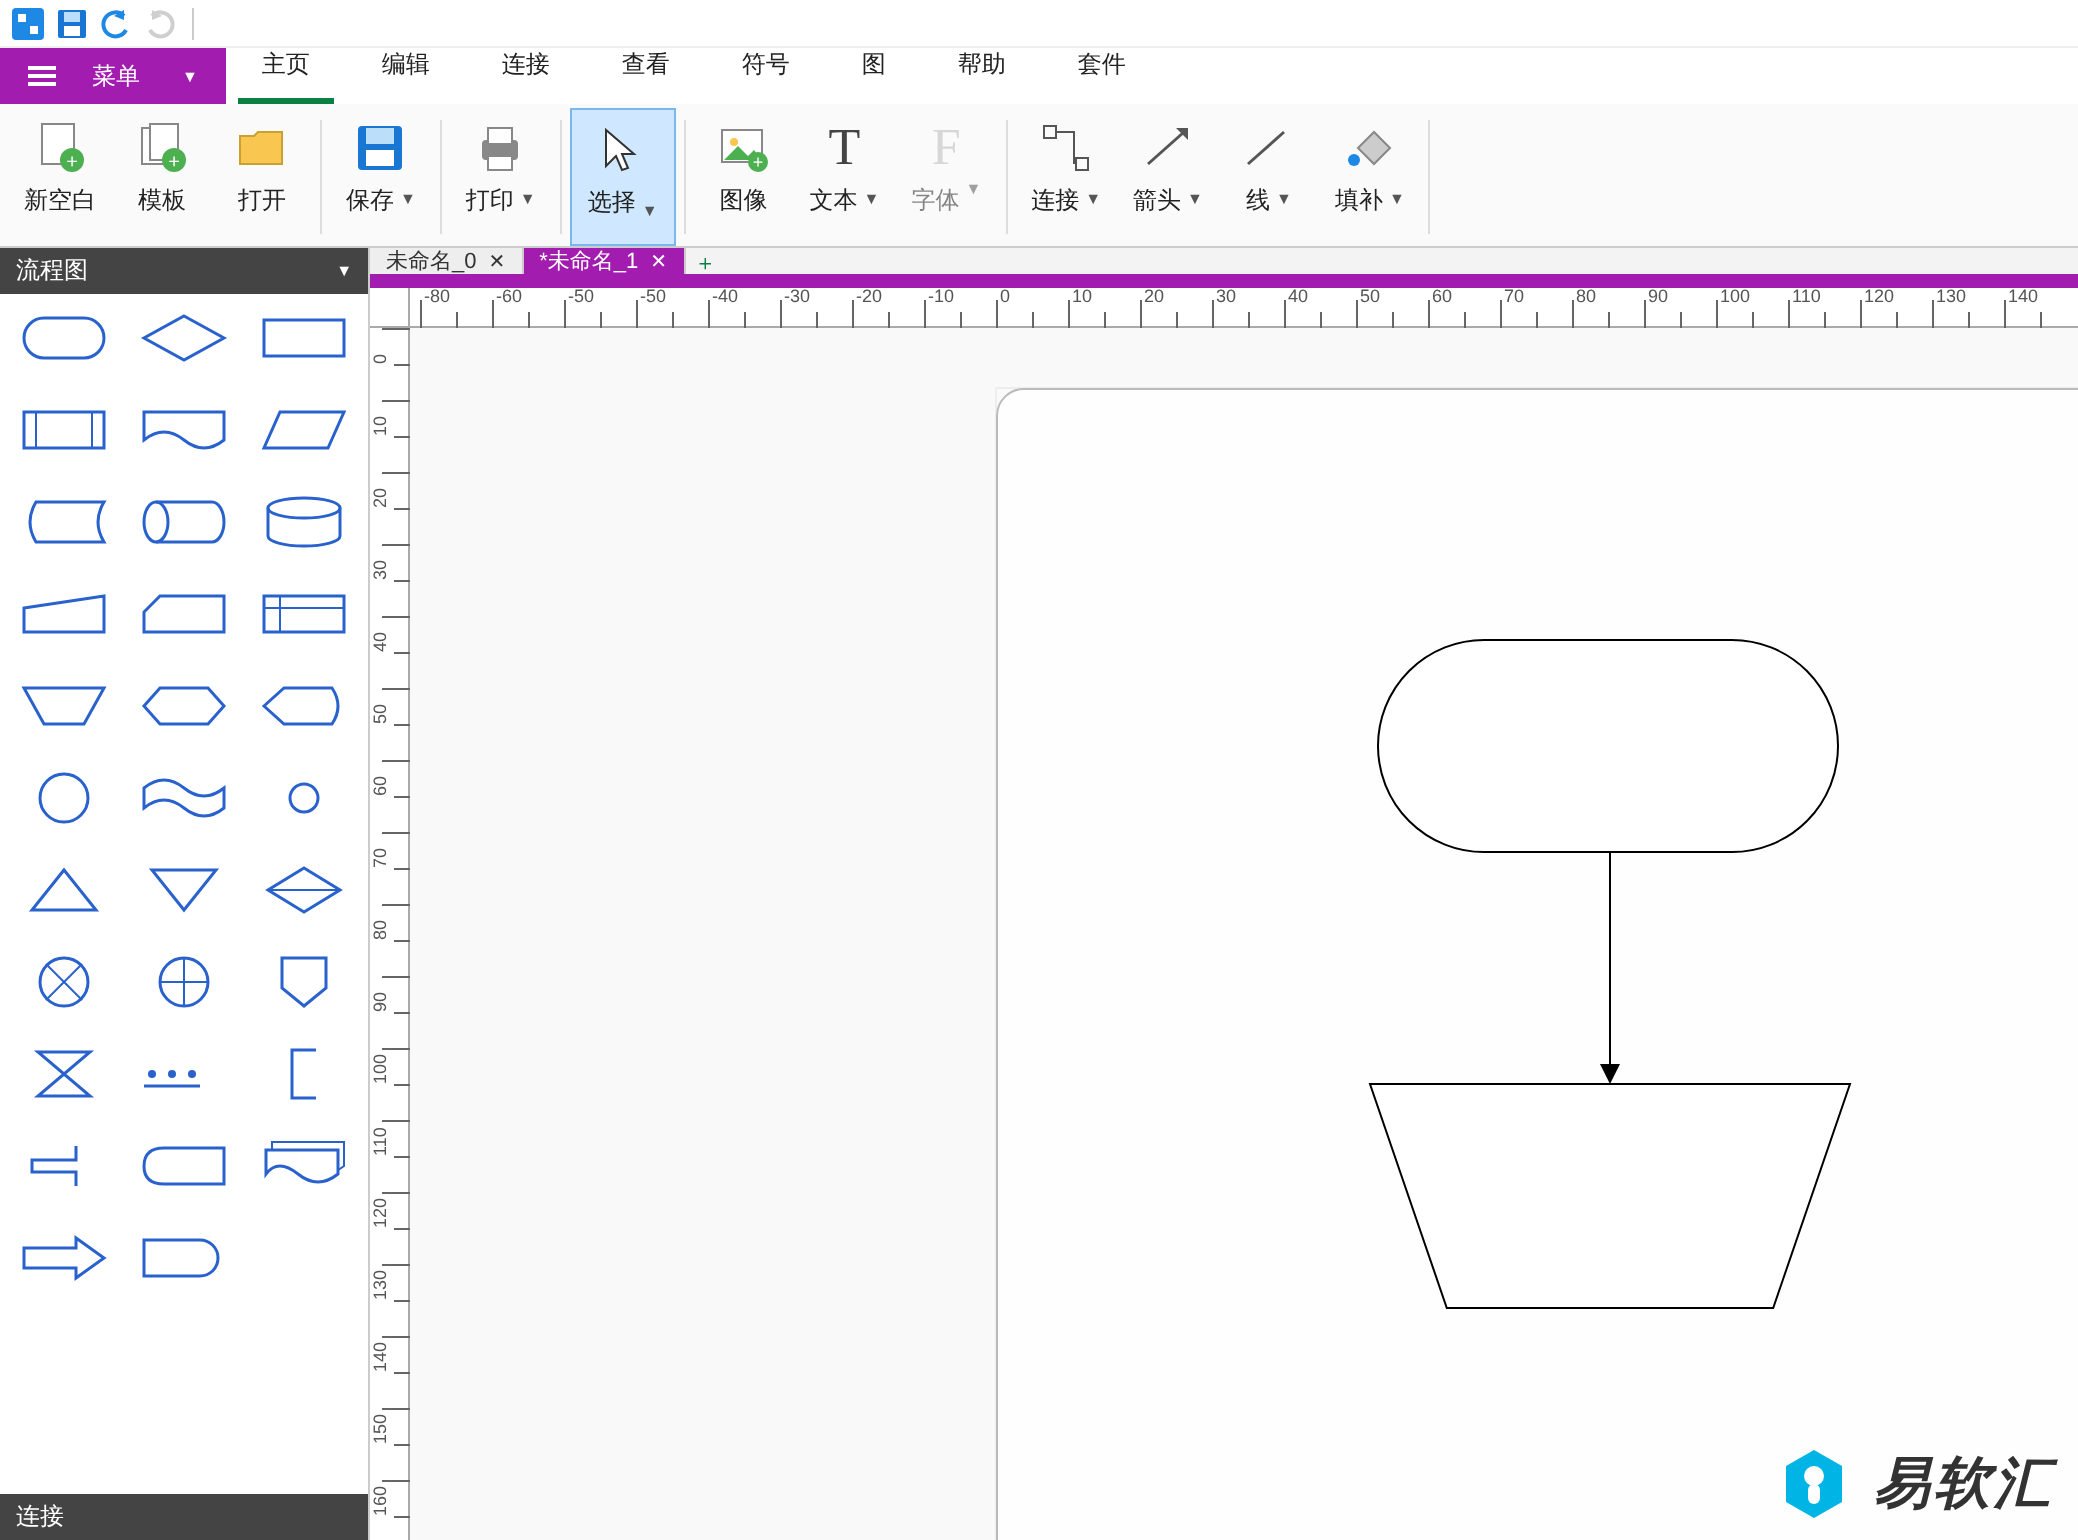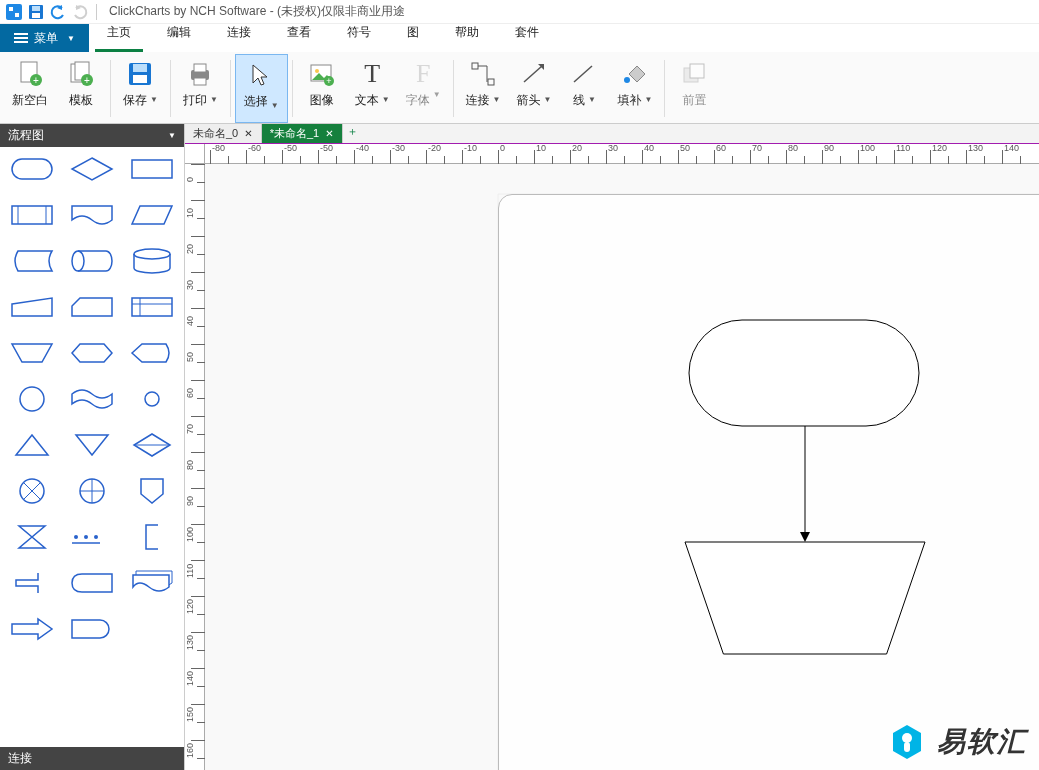--- a/index.html
+++ b/index.html
@@ -6,21 +6,21 @@
   body { width: 1039px; height: 770px; overflow: hidden; background: #fff; font-size: 12px; color: #333; }
 
   
   .titlebar { height: 24px; background: #fff; display: flex; align-items: center; padding: 0 4px; gap: 2px; border-bottom: 1px solid #eee; }
   .titlebar .qicon { width: 20px; height: 20px; display: flex; align-items: center; justify-content: center; cursor: pointer; }
   .titlebar .sep { width: 1px; height: 16px; background: #ccc; margin: 0 4px; }
   .titlebar .title { margin-left: 6px; color: #555; font-size: 12px; }
 
   
   .menubar { height: 28px; display: flex; align-items: stretch; font-size: 12px; }
-  .menubar .menu-btn { background: #0369a1; color: #fff; padding: 0 14px; display: flex; align-items: center; gap: 6px; cursor: pointer; }
+  .menubar .menu-btn { background: #a21caf; color: #fff; padding: 0 14px; display: flex; align-items: center; gap: 18px; cursor: pointer; }
   .menubar .hamb { display:inline-block; width: 14px; height: 10px; }
   .menubar .hamb span { display:block; height:2px; background:#fff; margin-bottom:2px; }
   .menubar .dd { font-size: 8px; margin-left: 3px; }
   .menubar .tab { padding: 0 18px; display:flex; align-items:flex-start; cursor:pointer; color:#222; }
   .menubar .tab.active { position: relative; }
   .menubar .tab.active::after { content:""; position:absolute; left:6px; right:6px; bottom:0; height:3px; background:#0b8043; }
 
   
   .toolbar { height: 72px; border-bottom: 1px solid #ccc; display: flex; align-items: stretch; padding: 2px 4px 0 4px; gap: 0; background: #fafafa; }
   .toolbar .tbgrp { display:flex; flex-direction:column; align-items:center; justify-content:flex-start; padding: 4px 8px 2px; cursor:pointer; min-width: 50px; }
@@ -37,23 +37,23 @@
   .sidebar { width: 185px; border-right: 1px solid #ccc; display:flex; flex-direction:column; }
   .panel-header { background: #444; color:#fff; font-size:12px; padding: 3px 8px; display:flex; align-items:center; justify-content:space-between; }
   .panel-header .dd { font-size: 8px; color:#fff; }
   .shape-grid { flex: 1; overflow: hidden; padding: 6px 6px; }
   .shape-row { display:flex; gap: 16px; margin-bottom: 14px; align-items:center; justify-content:flex-start; padding-left: 4px;}
   .shape { width: 44px; height: 32px; display:flex; align-items:center; justify-content:center; cursor:grab; }
   .panel-footer { background:#444; color:#fff; font-size:12px; padding:3px 8px; }
 
   
   .main { flex:1; display:flex; flex-direction:column; position:relative; }
-  .doc-tabs { height: 20px; display:flex; border-bottom:1px solid #a21caf; background:#f3f3f3; font-size:11px; }
+  .doc-tabs { height: 20px; display:flex; border-bottom:7px solid #a21caf; background:#f3f3f3; font-size:11px; }
   .doc-tab { padding: 2px 8px; display:flex; align-items:center; gap:6px; border-right:1px solid #ccc; cursor:pointer; background:#eee; }
-  .doc-tab.active { background:#15803d; color:#fff; }
+  .doc-tab.active { background:#a21caf; color:#fff; }
   .doc-tab .close { font-size: 10px; }
   .doc-tabs .add { width:20px; text-align:center; cursor:pointer; color:#0b8043; }
 
   .workspace { flex:1; position:relative; overflow:hidden; }
   .ruler-h { position:absolute; top:0; left:20px; right:0; height:20px; background:#fff; border-bottom:1px solid #aaa; }
   .ruler-v { position:absolute; top:20px; left:0; width:20px; bottom:0; background:#fff; border-right:1px solid #aaa; }
   .ruler-corner { position:absolute; top:0; left:0; width:20px; height:20px; background:#fff; border-right:1px solid #aaa; border-bottom:1px solid #aaa; }
   .ruler-h .tick { position:absolute; top:0; height:20px; }
   .ruler-h .tick::after { content:""; position:absolute; left:0; bottom:0; width:1px; height:8px; background:#666; }
   .ruler-h .tick.major::after { height: 14px; }
@@ -96,21 +96,20 @@
         <path d="M12 1 L12 6 L7 4 Z" fill="#1e88e5"></path>
       </svg>
   </div>
   <div class="qicon" style="opacity:.4">
     <svg width="16" height="16">
         <path d="M4 4 A6 6 0 1 1 3 11" fill="none" stroke="#888" stroke-width="2"></path>
         <path d="M4 1 L4 6 L9 4 Z" fill="#888"></path>
       </svg>
   </div>
   <div class="sep"></div>
-  <div class="title">ClickCharts by NCH Software - (未授权)仅限非商业用途</div>
 </div>
 
 <div class="menubar">
   <div class="menu-btn">
     <span class="hamb">
         <span></span>
         <span></span>
         <span></span>
       </span>
     <span>菜单</span>
@@ -157,20 +156,28 @@
     <div class="ticon">
         <svg width="28" height="28">
           <rect x="4" y="4" width="14" height="18" fill="#fff" stroke="#888"></rect>
           <rect x="8" y="2" width="14" height="18" fill="#fff" stroke="#888"></rect>
           <circle cx="20" cy="20" r="6" fill="#4caf50"></circle>
           <text x="20" y="24" font-size="10" fill="#fff" text-anchor="middle">+</text>
         </svg>
       </div>
     <div class="tlabel">模板</div>
   </div>
+  <div class="tbgrp">
+    <div class="ticon">
+        <svg width="28" height="28">
+          <path d="M3 8 L10 8 L12 6 L24 6 L24 22 L3 22 Z" fill="#f9c74f" stroke="#c9a132"></path>
+        </svg>
+      </div>
+    <div class="tlabel">打开</div>
+  </div>
   <div class="tsep"></div>
   <div class="tbgrp">
     <div class="ticon">
         <svg width="28" height="28">
           <rect x="3" y="3" width="22" height="22" fill="#1976d2" rx="2"></rect>
           <rect x="7" y="4" width="14" height="8" fill="#bbdefb"></rect>
           <rect x="7" y="15" width="14" height="8" fill="#fff"></rect>
         </svg>
       </div>
     <div style="display:flex;align-items:center;gap:3px">
@@ -278,29 +285,20 @@
           <path d="M8 14 L16 6 L24 14 L16 22 Z" fill="#ccc" stroke="#888"></path>
           <circle cx="6" cy="20" r="3" fill="#1e88e5"></circle>
         </svg>
       </div>
     <div style="display:flex;align-items:center;gap:3px">
         <div class="tlabel">填补</div>
         <span class="dd">▼</span>
       </div>
   </div>
   <div class="tsep"></div>
-  <div class="tbgrp" style="opacity:.5">
-    <div class="ticon">
-        <svg width="28" height="28">
-          <rect x="4" y="8" width="14" height="14" fill="#ddd" stroke="#aaa"></rect>
-          <rect x="10" y="4" width="14" height="14" fill="#fff" stroke="#888"></rect>
-        </svg>
-      </div>
-    <div class="tlabel">前置</div>
-  </div>
 </div>
 
 <div class="content">
 
   <div class="sidebar">
     <div class="panel-header">
       <span>流程图</span>
       <span class="dd">▼</span>
     </div>
     <div class="shape-grid">

